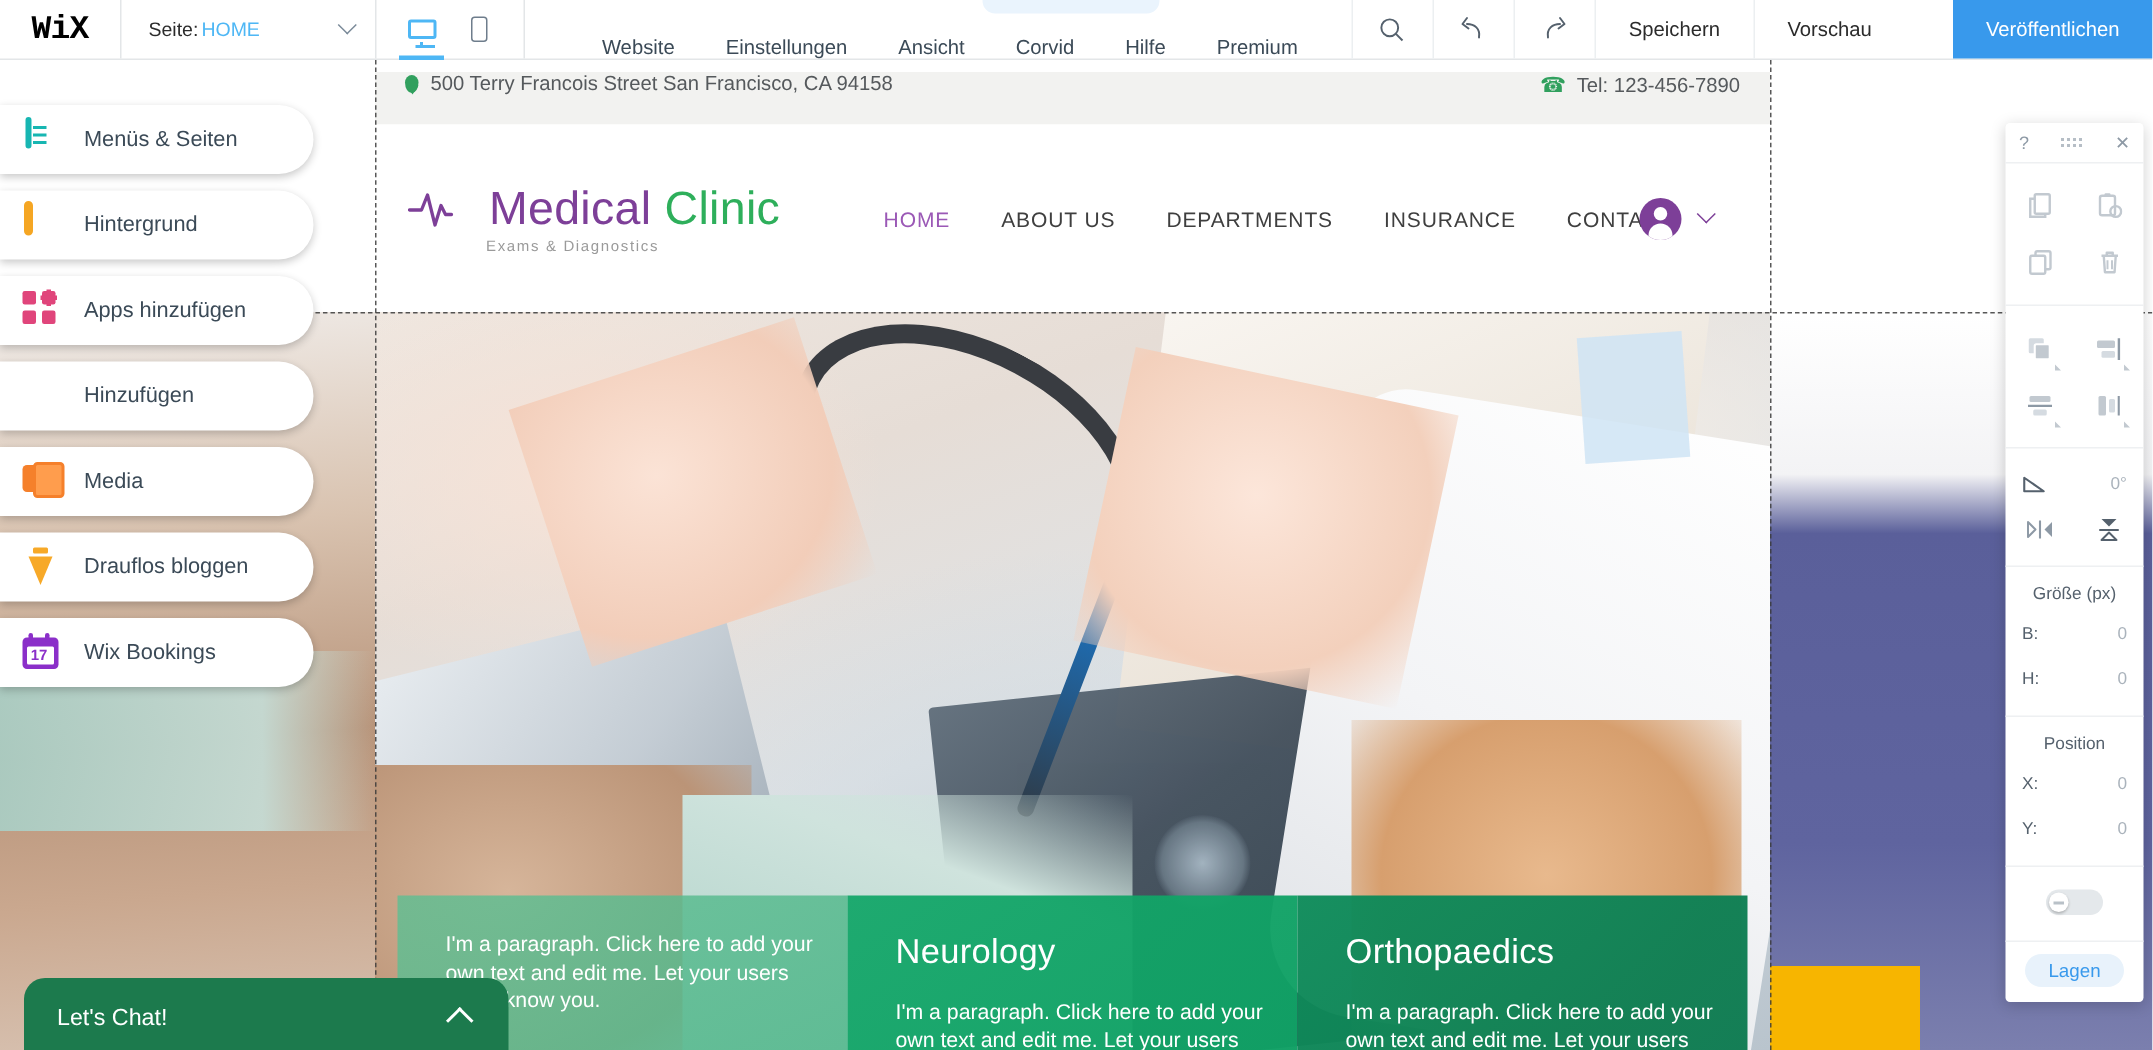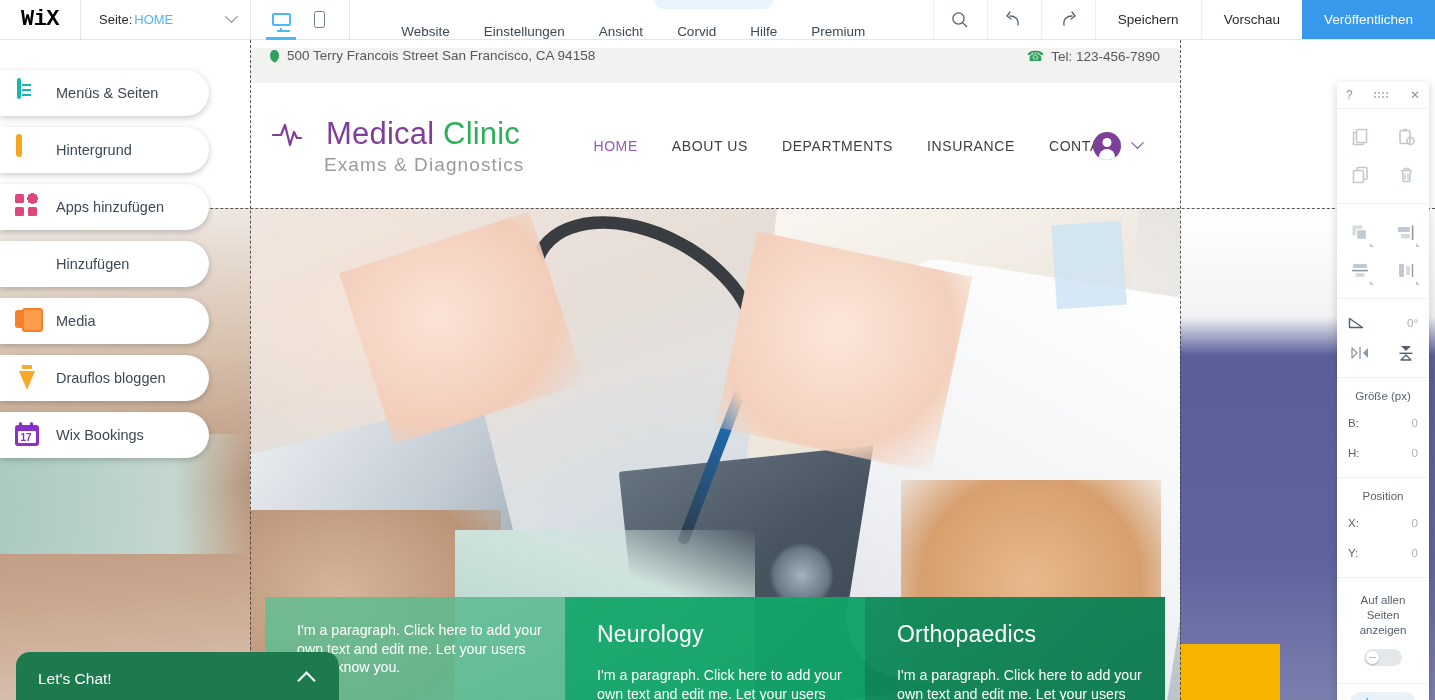--- a/index.html
+++ b/index.html
@@ -71,21 +71,21 @@
     border-left:1px solid #eceff1; cursor:pointer;
   }
   .tb-txt {
     display:flex; align-items:center; justify-content:center; padding:0 22px;
     font-size:13.5px; color:#2b2b2b; border-left:1px solid #eceff1; cursor:pointer;
     white-space:nowrap;
   }
   .tb-pub {
     display:flex; align-items:center; justify-content:center; padding:0 22px;
     background:#3899ec; color:#fff; font-size:13.5px; cursor:pointer;
-    white-space:nowrap; min-width:118px;
+    white-space:nowrap; min-width:118px;margin-left:32px;
   }
 
   
   #canvas {
     position:absolute; left:0; top:40px; width:1435px; height:660px;
     background:#ffffff; overflow:hidden;
   }
   #siteWrap { position:absolute; left:250px; top:0; width:930px; height:660px; }
 
   .site-topbar {
@@ -110,21 +110,21 @@
     position:absolute; left:0; top:43px; width:930px; height:125px; background:#fff;
     display:flex; align-items:center;
   }
   .brand { margin-left:22px; display:flex; flex-direction:column; }
   .brand-row { display:flex; align-items:center; gap:8px; }
   .pulse { width:46px; height:26px; }
   .brand-t { font-size:31px; letter-spacing:.2px; font-weight:400; }
   .brand-t .p1 { color:#7d3f98; }
   .brand-t .p2 { color:#2eaf5b; }
   .brand-sub {
-    font-size:19px; color:#9a9a9a; letter-spacing:1.1px; margin-left:52px; margin-top:2px;
+    font-size:10px; color:#9a9a9a; letter-spacing:1.1px; margin-left:52px; margin-top:2px;
   }
   .site-nav { display:flex; align-items:center; gap:0; margin-left:52px; }
   .site-nav .nv {
     font-size:14px; letter-spacing:.6px; color:#3f3f3f; padding:0 17px; cursor:pointer;
     white-space:nowrap;
   }
   .site-nav .nv.active { color:#9b59b6; }
   .acct { position:absolute; right:38px; display:flex; align-items:center; gap:12px; }
   .avatar {
     width:28px; height:28px; border-radius:50%; background:#7d3f98;
@@ -674,21 +674,20 @@
       <span class="lbl">X:</span>
       <span class="val">0</span>
     </div>
     <div class="rp-row">
       <span class="lbl">Y:</span>
       <span class="val">0</span>
     </div>
   </div>
 
   <div class="rp-sec">
-    <div class="rp-multiline">Auf allen Seiten anzeigen</div>
     <div class="toggle">
         <span class="kn"></span>
       </div>
   </div>
 
   <div class="rp-foot">
     <span class="lagen-btn">Lagen</span>
   </div>
 </div>
 

